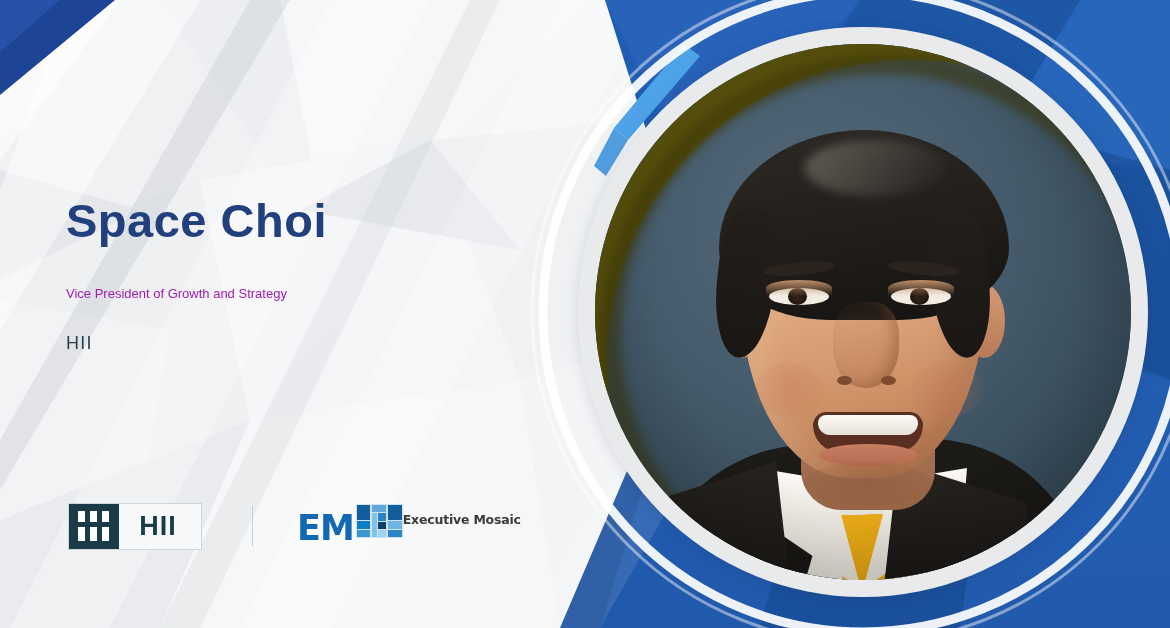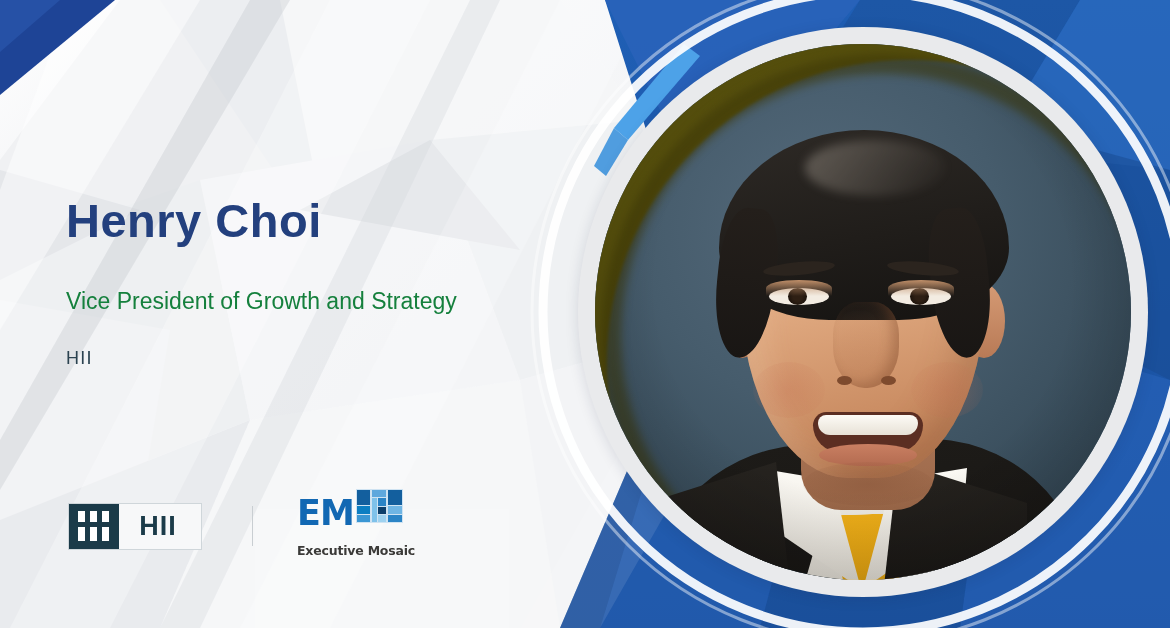--- a/index.html
+++ b/index.html
@@ -281,22 +281,22 @@
   }
   .person-name {
     font-size: 47px;
     font-weight: bold;
     color: #23407e;
     letter-spacing: 0.5px;
     line-height: 1.06;
     margin: 0 0 38px 0;
   }
   .person-title {
-    font-size: 23px;
-    color: #15803d;
+    font-size: 13px;
+    color: #a21caf;
     line-height: 1.50;
     margin: 0 0 30px 0;
     font-weight: normal;
   }
   .person-org {
     font-size: 18px;
     color: #2b4250;
     margin: 0;
     letter-spacing: 1.2px;
     font-weight: normal;
@@ -342,42 +342,42 @@
 
   .logo-divider {
     width: 1px;
     height: 40px;
     background: #c9ced2;
     margin: 0 44px 0 50px;
   }
 
   .em-logo {
     display: flex;
-    flex-direction: column;
+    flex-direction: row;
     align-items: flex-start;
   }
   .em-top {
     display: flex;
     align-items: flex-end;
     height: 34px;
   }
   .em-letters {
     font-size: 35px;
     font-weight: bold;
     color: #1268b3;
     line-height: 0.86;
     letter-spacing: -1px;
     font-family: "DejaVu Sans", sans-serif;
   }
   .em-mosaic {
     margin-left: 2px;
     margin-bottom: 1px;
   }
   .em-caption {
-    margin-top: 15px;
+    margin-top: 3px;
     font-size: 12.5px;
     font-weight: bold;
     color: #3b3a38;
     letter-spacing: -0.2px;
     font-family: "DejaVu Sans", sans-serif;
   }
 </style>
 </head>
 <body>
 
@@ -508,21 +508,21 @@
           </div>
         <div class="lip-lower"></div>
         <div class="chin-shadow"></div>
       </div>
 
       <div class="photo-vignette"></div>
     </div>
   </div>
 
   <div class="text-block">
-    <div class="person-name">Henry Choi</div>
+    <div class="person-name">Space Choi</div>
     <div class="person-title">
       <div>Vice President of Growth and Strategy</div>
     </div>
     <div class="person-org">HII</div>
   </div>
 
   <div class="logo-bar">
 
     <div class="hii-logo">
       <div class="hii-mark">

